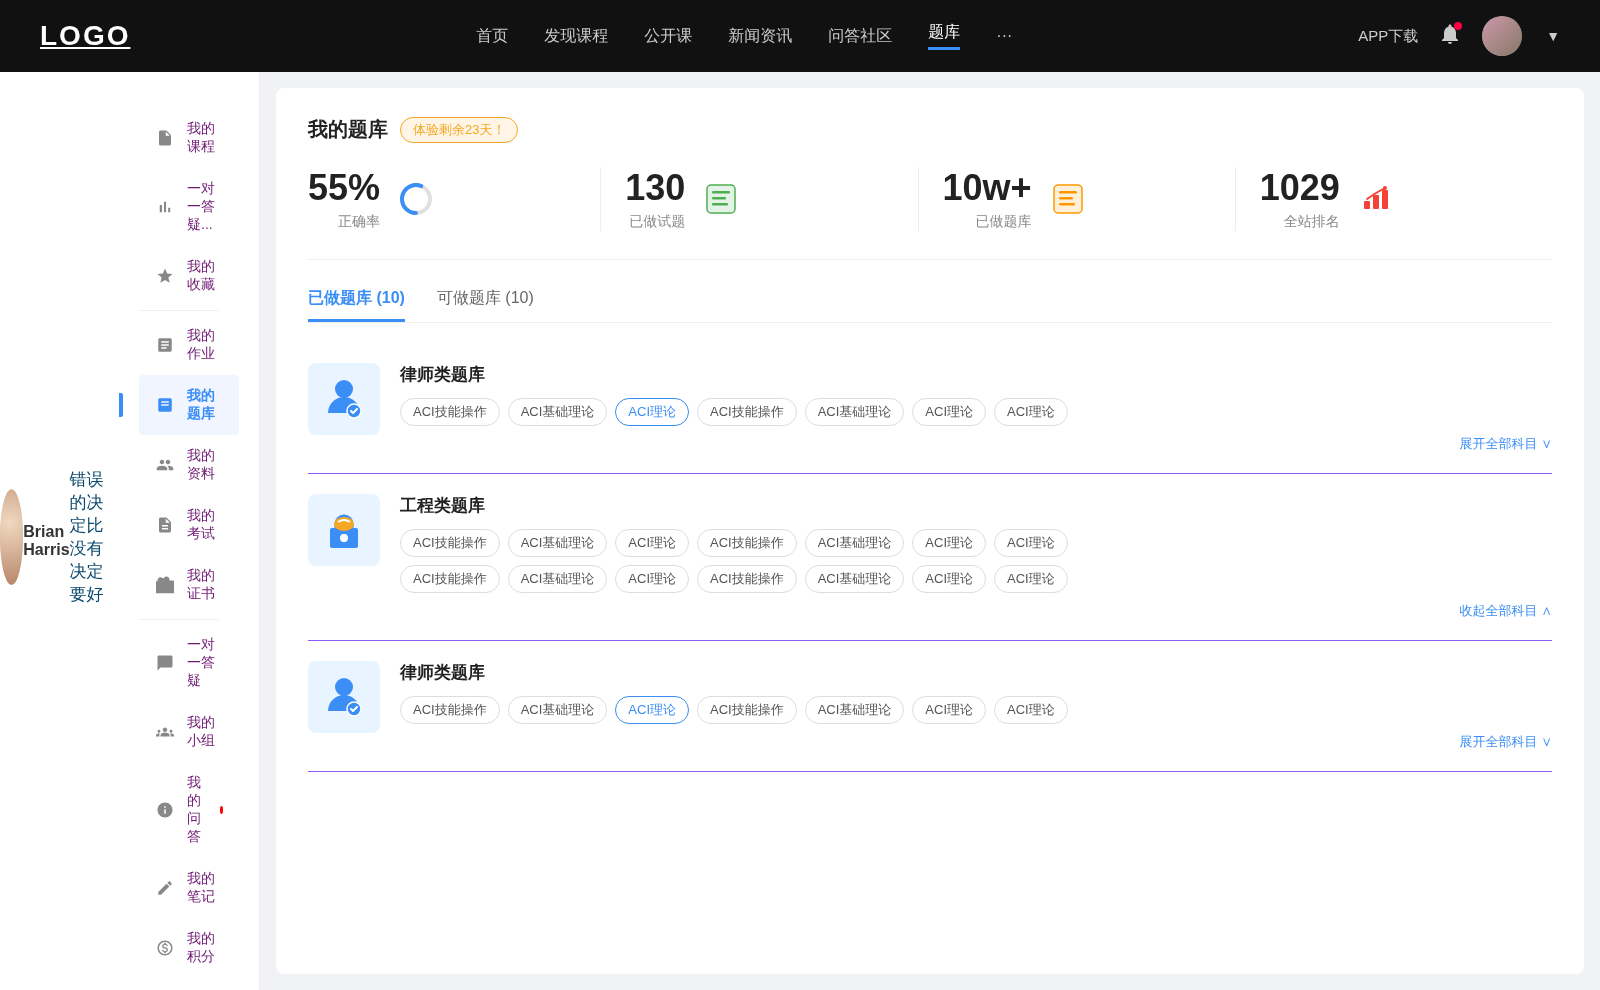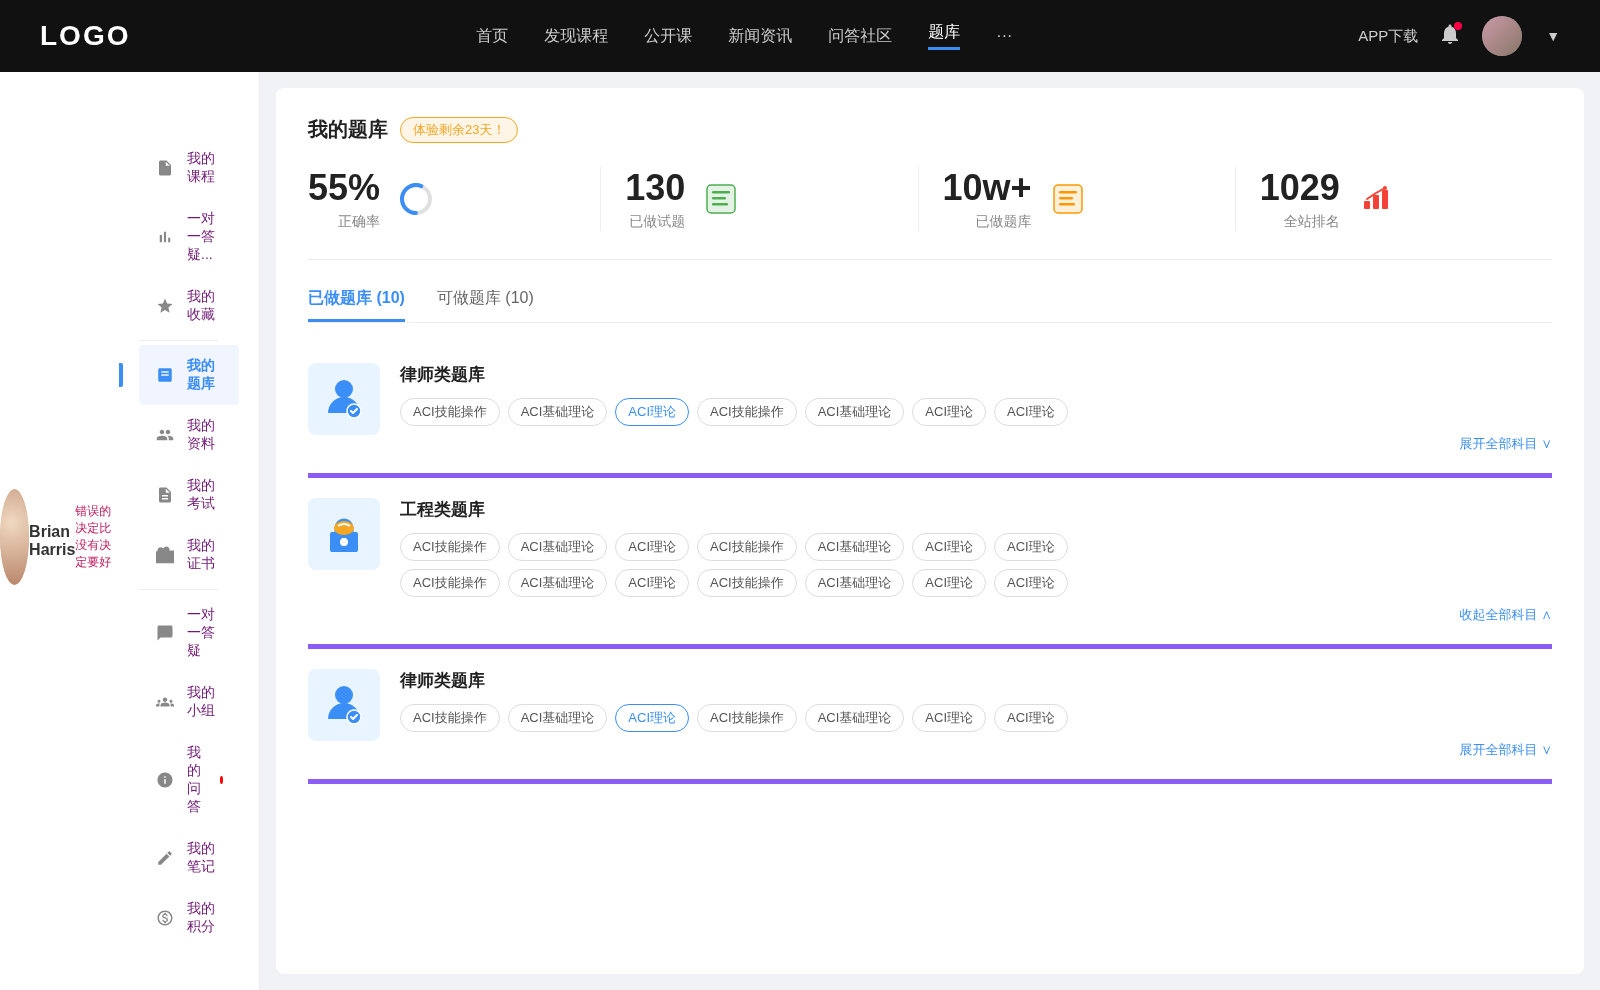--- a/index.html
+++ b/index.html
@@ -1,41 +1,41 @@
 <!DOCTYPE html>
 <html><head>
   <meta charset="utf-8">
   <style>
     * { margin: 0; padding: 0; box-sizing: border-box; }
     body { font-family: -apple-system, BlinkMacSystemFont, 'PingFang SC', 'Microsoft YaHei', sans-serif; background: #f0f2f5; width: 1600px; height: 990px; overflow: hidden; }
 
     
     .top-nav { background: #111; height: 72px; display: flex; align-items: center; padding: 0 40px; justify-content: space-between; }
-    .nav-logo { color: #fff; font-size: 28px; font-weight: 900; letter-spacing: 2px; }
+    .nav-logo { color: #fff; font-size: 28px; font-weight: 900; letter-spacing: 2px; text-decoration: underline; }
     .nav-links { display: flex; align-items: center; gap: 36px; }
     .nav-link { color: #ccc; font-size: 16px; cursor: pointer; text-decoration: none; }
     .nav-link.active { color: #fff; border-bottom: 3px solid #3a8ef6; padding-bottom: 4px; }
     .nav-right { display: flex; align-items: center; gap: 20px; }
     .nav-app-dl { color: #ccc; font-size: 15px; cursor: pointer; }
     .nav-bell { position: relative; cursor: pointer; }
     .nav-bell svg { fill: #ccc; width: 24px; height: 24px; }
     .nav-bell-dot { position: absolute; top: 0; right: 0; width: 8px; height: 8px; background: #f04; border-radius: 50%; }
     .nav-avatar { width: 40px; height: 40px; border-radius: 50%; background: #888; overflow: hidden; display: flex; align-items: center; justify-content: center; cursor: pointer; }
     .nav-avatar-img { width: 40px; height: 40px; border-radius: 50%; background: linear-gradient(135deg, #c9a, #876); }
     .nav-dropdown { color: #ccc; cursor: pointer; font-size: 14px; margin-left: 4px; }
 
     
     .main-layout { display: flex; height: calc(990px - 72px); background: #f0f2f5; }
 
     
     .sidebar { width: 260px; background: #fff; padding: 24px 0 0; display: flex; flex-direction: row; align-items: center; border-right: 1px solid #eee; overflow-y: auto; flex-shrink: 0; }
     .profile-avatar { width: 96px; height: 96px; border-radius: 50%; background: linear-gradient(160deg, #e8d8c4 0%, #c9a98a 100%); overflow: hidden; display: flex; align-items: center; justify-content: center; margin-bottom: 12px; }
     .profile-avatar-inner { width: 96px; height: 96px; border-radius: 50%; background: radial-gradient(circle at 40% 35%, #f0d9c0, #b8856a); }
     .profile-name { font-size: 16px; font-weight: 600; color: #333; margin-bottom: 4px; }
-    .profile-motto { font-size: 12px; color: #be185d; margin-bottom: 12px; }
+    .profile-motto { font-size: 17px; color: #0c4a6e; margin-bottom: 12px; }
     .sidebar-divider { width: 80%; height: 1px; background: #f0f0f0; margin: 4px 0; }
     .sidebar-menu { width: 100%; padding: 0 20px; }
     .sidebar-item { display: flex; align-items: center; gap: 12px; padding: 12px 16px; cursor: pointer; border-radius: 4px; position: relative; }
     .sidebar-item.active { background: #f0f5ff; }
     .sidebar-item.active .sidebar-label { color: #3a8ef6; font-weight: 600; }
     .sidebar-item.active::before { content: ''; position: absolute; left: -20px; top: 50%; transform: translateY(-50%); width: 4px; height: 24px; background: #3a8ef6; border-radius: 0 2px 2px 0; }
     .sidebar-icon { width: 20px; height: 20px; display: flex; align-items: center; justify-content: center; flex-shrink: 0; }
     .sidebar-label { font-size: 14px; color: #701a75; }
     .dot-badge { width: 8px; height: 8px; background: red; border-radius: 50%; margin-left: 2px; display: inline-block; }
 
@@ -55,21 +55,21 @@
     .stat-value { font-size: 36px; font-weight: 700; color: #222; }
     .stat-label { font-size: 14px; color: #888; margin-top: 4px; }
     .stat-icon { width: 40px; height: 40px; display: flex; align-items: center; justify-content: center; }
 
     
     .tabs { display: flex; gap: 32px; margin-bottom: 20px; border-bottom: 1px solid #eee; }
     .tab { font-size: 16px; color: #666; cursor: pointer; padding-bottom: 10px; }
     .tab.active { color: #3a8ef6; border-bottom: 3px solid #3a8ef6; font-weight: 600; }
 
     
-    .qbank-item { display: flex; align-items: flex-start; gap: 20px; padding: 20px 0; border-bottom: 5px solid #8b5cf6; }
+    .qbank-item { display: flex; align-items: flex-start; gap: 20px; padding: 20px 0; border-bottom: 1px solid #8b5cf6; }
     .qbank-icon { width: 72px; height: 72px; background: #e8f4ff; border-radius: 8px; display: flex; align-items: center; justify-content: center; flex-shrink: 0; }
     .qbank-content { flex: 1; }
     .qbank-title { font-size: 17px; font-weight: 600; color: #222; margin-bottom: 12px; }
     .qbank-tags { display: flex; flex-wrap: wrap; gap: 8px; margin-bottom: 8px; }
     .tag { padding: 4px 12px; border: 1px solid #ddd; border-radius: 16px; font-size: 13px; color: #555; cursor: pointer; }
     .tag.selected { border-color: #3a8ef6; color: #3a8ef6; background: #fff; }
     .expand-btn { color: #3a8ef6; font-size: 13px; cursor: pointer; text-align: right; margin-top: 4px; }
     .collapse-btn { color: #3a8ef6; font-size: 13px; cursor: pointer; text-align: right; margin-top: 4px; }
 
     
@@ -134,20 +134,28 @@
       </div>
       <div class="sidebar-item">
         <div class="sidebar-icon">
           <svg width="18" height="18" viewBox="0 0 24 24" fill="#888">
               <path d="M12 17.27L18.18 21l-1.64-7.03L22 9.24l-7.19-.61L12 2 9.19 8.63 2 9.24l5.46 4.73L5.82 21z"></path>
             </svg>
         </div>
         <span class="sidebar-label">我的收藏</span>
       </div>
       <div class="sidebar-divider"></div>
+      <div class="sidebar-item">
+        <div class="sidebar-icon">
+          <svg width="18" height="18" viewBox="0 0 24 24" fill="#888">
+              <path d="M19 3H5c-1.1 0-2 .9-2 2v14c0 1.1.9 2 2 2h14c1.1 0 2-.9 2-2V5c0-1.1-.9-2-2-2zm-5 14H7v-2h7v2zm3-4H7v-2h10v2zm0-4H7V7h10v2z"></path>
+            </svg>
+        </div>
+        <span class="sidebar-label">我的作业</span>
+      </div>
       <div class="sidebar-item active">
         <div class="sidebar-icon">
           <svg width="18" height="18" viewBox="0 0 24 24" fill="#3a8ef6">
               <path d="M19 3H5c-1.1 0-2 .9-2 2v14c0 1.1.9 2 2 2h14c1.1 0 2-.9 2-2V5c0-1.1-.9-2-2-2zm-2 10H7v-2h10v2zm0-4H7V7h10v2z"></path>
             </svg>
         </div>
         <span class="sidebar-label">我的题库</span>
       </div>
       <div class="sidebar-item">
         <div class="sidebar-icon">

